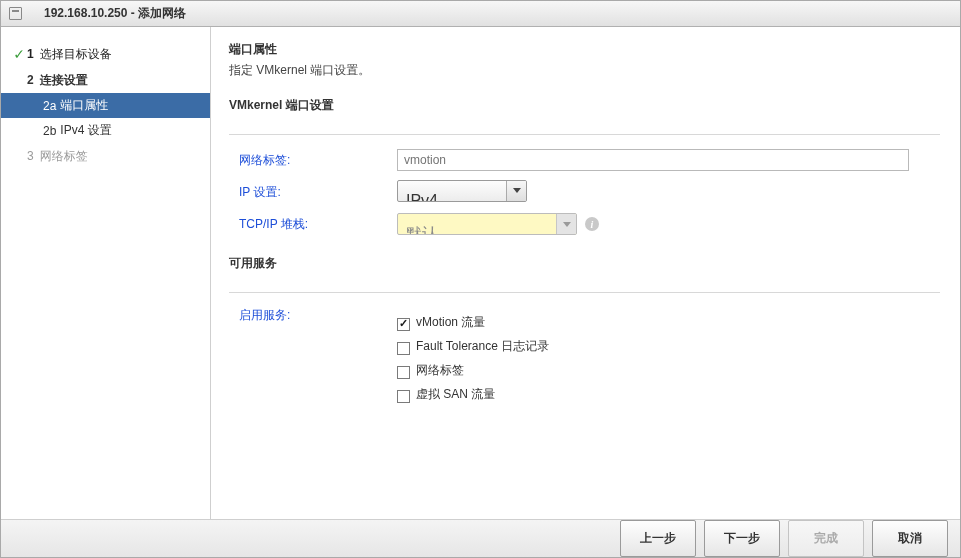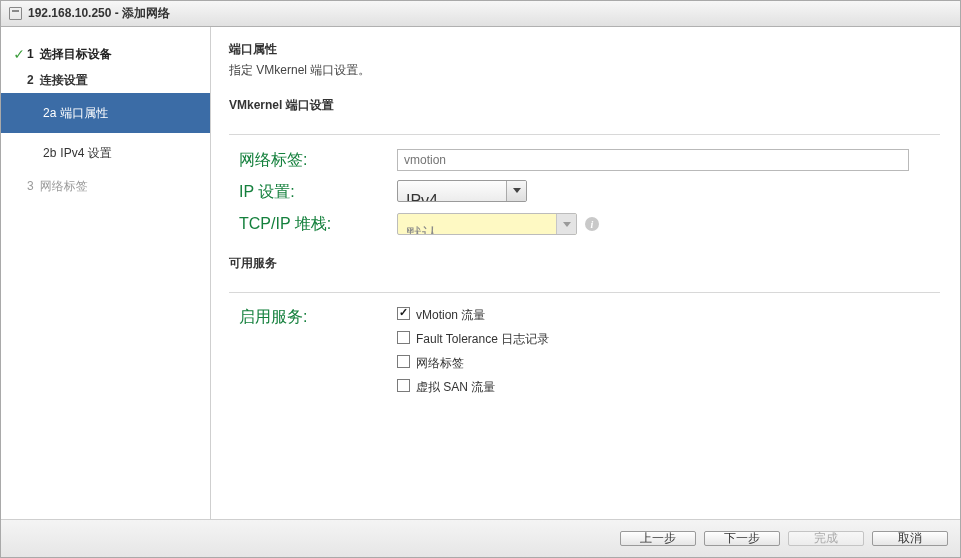--- a/index.html
+++ b/index.html
@@ -15,21 +15,21 @@
   flex-direction: column;
   border: 1px solid #a9a9a9;
 }
 .titlebar {
   height: 26px;
   background: linear-gradient(to bottom, #f7f7f7, #e1e1e1);
   border-bottom: 1px solid #b0b0b0;
   display: flex;
   align-items: center;
   padding: 0 8px;
-  gap: 6px;
+  gap: 22px;
 }
 .titlebar .icon {
   width: 13px; height: 13px;
   border: 1px solid #888;
   border-radius: 1px;
   display: inline-block;
   position: relative;
 }
 .titlebar .icon::after {
   content: "";
@@ -56,30 +56,30 @@
   padding-left: 10px;
   font-size: 12px;
 }
 .step .check {
   width: 16px;
   color: #3a9d3a;
   font-size: 14px;
   text-align: center;
 }
 .step .num { color: #333; margin-right: 6px; font-weight: bold;}
-.step .label-bold { font-weight: bold; color: #333; }
+.step .label-bold { font-weight: normal; color: #333; }
 .step .label-gray { color: #888; }
 .step.main1 .num, .step.main1 .label-bold { color: #222; }
 .step.main2 { padding-left: 26px; }
 .step.main2 .num { font-weight: bold; }
 .step.main2 .label-bold { font-weight: bold; }
 .substep {
   display: flex;
   align-items: center;
-  height: 40px;
+  height: 25px;
   padding-left: 42px;
   font-size: 12px;
 }
 .substep.active {
   background: #3b6ca6;
   color: #fff;
 }
 .substep.active .sub-num, .substep.active .sub-label { color: #fff; }
 .substep .sub-num { margin-right: 4px; }
 .substep .sub-label { }
@@ -105,22 +105,22 @@
 .form-row {
   display: flex;
   align-items: center;
   min-height: 30px;
   margin-bottom: 2px;
 }
 .form-row.top { align-items: flex-start; padding-top: 4px; }
 .form-label {
   width: 168px;
   padding-left: 10px;
-  color: #15803d;
-  font-size: 16px;
+  color: #1d4ed8;
+  font-size: 12px;
 }
 .form-field { flex: 1; }
 .text-input {
   width: 512px;
   height: 22px;
   border: 1px solid #b9b9b9;
   padding: 0 6px;
   font-size: 12px;
   color: #b91c1c;
   background: #fff;
@@ -173,21 +173,21 @@
   font-weight: bold;
   align-items: center;
   justify-content: center;
   margin-left: 8px;
   font-style: italic;
   font-family: Georgia, serif;
 }
 .services-section { margin-top: 14px; }
 .chk-row {
   display: flex;
-  align-items: flex-start;
+  align-items: flex-end;
   height: 24px;
 }
 .chk {
   width: 13px; height: 13px;
   border: 1px solid #7a7a7a;
   background: #fff;
   display: inline-flex;
   align-items: center;
   justify-content: center;
   margin-right: 6px;
@@ -207,31 +207,32 @@
   border-top: 1px solid #cfcfcf;
   background: linear-gradient(to bottom, #f4f4f4, #e6e6e6);
   display: flex;
   align-items: center;
   justify-content: flex-end;
   padding: 0 12px;
   gap: 8px;
 }
 .btn {
   min-width: 76px;
-  height: 15px;
+  height: 37px;
   border: 1px solid #9a9a9a;
   border-radius: 2px;
   background: linear-gradient(to bottom, #fefefe, #e6e6e6);
   font-size: 12px;
   color: #333;
   display: inline-flex;
   align-items: center;
   justify-content: center;
   padding: 0 12px;
   cursor: pointer;
+  font-weight: bold;
 }
 .btn.disabled {
   color: #aaa;
   border-color: #c4c4c4;
   background: linear-gradient(to bottom,#f7f7f7,#ececec);
   cursor: default;
 }
 </style>
 </head>
 <body>

